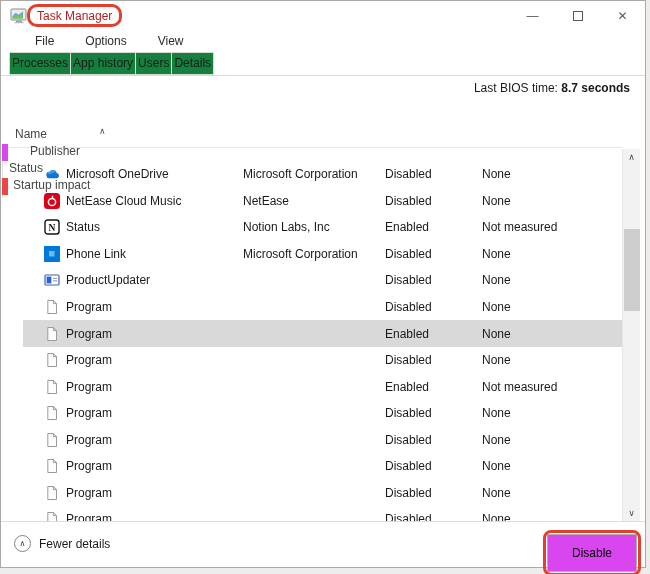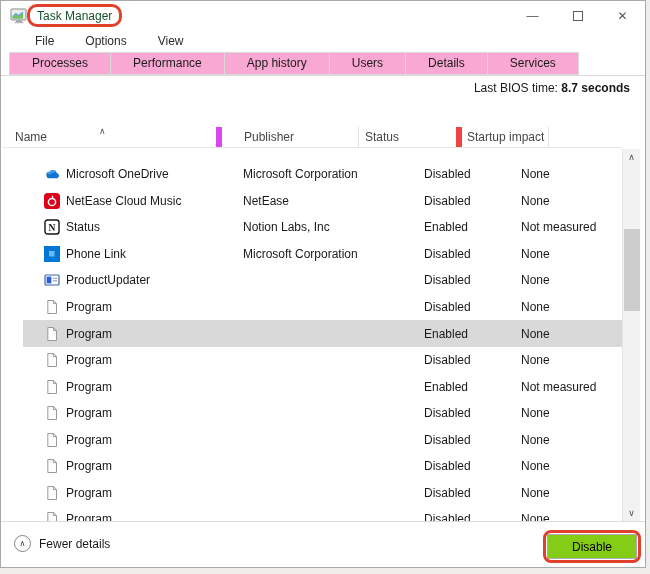--- a/index.html
+++ b/index.html
@@ -12,81 +12,81 @@
     font-size:12px;
     color:#1a1a1a;
   }
   .window {
     position:absolute; left:0; top:0; width:646px; height:568px;
     background:#fff; border:1px solid #a8a8a8;
   }
   
   .titlebar { position:absolute; left:0; top:0; width:100%; height:30px; display:flex; align-items:center; }
   .app-icon { margin-left:9px; width:18px; height:18px; flex:none; }
-  .win-title { margin-left:7px; color:#14532d; position:relative; padding:1px 2px; }
+  .win-title { margin-left:7px; color:#b91c1c; position:relative; padding:1px 2px; }
   .win-title.annotated::after {
     content:""; position:absolute; top:-4px; bottom:-3px; left:-8px; right:-8px;
     border:3px solid var(--ann); border-radius:10px; pointer-events:none;
   }
   .win-controls { position:absolute; right:0; top:0; height:30px; display:flex; }
   .win-btn { width:45px; height:30px; display:flex; align-items:center; justify-content:center; color:#5a5a5a; font-size:12px; cursor:default; }
   .max-glyph { display:inline-block; width:10px; height:10px; border:1px solid #5a5a5a; }
   
   .menubar { position:absolute; left:0; top:30px; width:100%; height:19px; display:flex; align-items:center; padding-left:14px; gap:11px; }
   .menu-item { color:#2b2b2b;margin-left:20px; }
   
   .tabbar { position:absolute; left:0; top:49px; width:100%; height:26px; display:flex; align-items:flex-end; padding-left:8px; border-bottom:1px solid #d9d9d9; }
   .tab {
-    border:1px solid #d9d9d9; border-left-width:0; background:#f9a8d4;
-    padding:3px 22px 4px; color:#1a1a1a; white-space:nowrap;
+    border:1px solid #d9d9d9; border-left-width:0; background:#15803d;
+    padding:3px 2px 4px; color:#1a1a1a; white-space:nowrap;
   }
   .tab:first-child { border-left-width:1px; }
   .tab.selected {
     font-weight:bold; position:relative; z-index:2; background:#fff;
     padding:5px 9px 5px; margin-bottom:-1px; border-bottom:1px solid #fff;
   }
   .tab.annotated { position:relative; }
   .tab.annotated::after {
     content:""; position:absolute; top:-2px; bottom:-1px; left:-5px; right:-5px;
     border:3px solid var(--ann); border-radius:12px; pointer-events:none; z-index:3;
   }
   
   .bios { position:absolute; top:80px; right:15px; }
   .bios .v { font-weight:bold; }
   
-  .hdr { position:absolute; left:1px; top:126px; width:620px; height:21px; display:flex; align-items:flex-start; border-bottom:1px solid #e6e6e6; color:#464646; }
+  .hdr { position:absolute; left:1px; top:126px; width:620px; height:21px; display:flex; align-items:flex-start; border-bottom:1px solid #e6e6e6; color:#464646;flex-direction:column; }
   .hdr > div { padding-bottom:3px; height:100%; display:flex; align-items:flex-end; }
   .h1 { width:214px; padding-left:13px; position:relative; }
   .h2 { width:142px; padding-left:22px; border-left:6px solid #d946ef; }
   .h3 { width:98px;  padding-left:6px; border-left:1px solid #e2e2e2; }
   .h4 { width:92px;  padding-left:5px; border-left:6px solid #ef4444; }
   .h5 { flex:1; border-left:1px solid #e2e2e2; }
   .sort-glyph { position:absolute; left:97px; top:-1px; font-size:9px; color:#555; }
   
   .list { position:absolute; left:1px; top:160px; width:620px; height:372px; overflow:hidden;padding-left:21px; }
   .row { display:flex; align-items:center; height:26.55px; width:100%; }
   .row.selected { background:var(--selrow); }
   .row-icon { margin-left:21px; width:16px; height:16px; flex:none; }
   .row-icon svg { display:block; width:16px; height:16px; }
   .c-name   { margin-left:6px; width:171px; white-space:nowrap; overflow:hidden; }
   .c-pub    { width:142px; padding-left:6px; white-space:nowrap; overflow:hidden; }
-  .c-status { width:98px;  padding-left:6px;margin-left:39px; }
+  .c-status { width:98px;  padding-left:6px; }
   .c-impact { flex:1; padding-left:5px; }
   
   .scrollbar { position:absolute; left:621px; top:148px; width:18px; height:372px; background:#f2f2f2; border-left:1px solid #e6e6e6; }
   .sb-arrow { position:absolute; left:0; width:100%; height:16px; display:flex; align-items:center; justify-content:center; font-size:9px; color:#505050; }
   .sb-up { top:0; }  .sb-down { bottom:0; }
   .sb-thumb { position:absolute; left:1px; top:80px; width:16px; height:82px; background:#cdcdcd; }
   
   .footer { position:absolute; left:0; top:520px; width:644px; height:46px; border-top:1px solid #dcdcdc; background:#fff; }
   .fewer { position:absolute; left:13px; top:13px; display:flex; align-items:center; gap:8px; }
   .fewer-circle { width:17px; height:17px; border:1px solid #838383; border-radius:50%; display:flex; align-items:center; justify-content:center; font-size:8px; color:#3b3b3b; }
   .disable-btn {
-    position:absolute; left:546px; top:12px; width:90px; height:25px;
-    background:#84cc16; border:1px solid #adadad; display:flex; align-items:center; justify-content:center;
+    position:absolute; left:546px; top:12px; width:90px; height:38px;
+    background:#d946ef; border:1px solid #adadad; display:flex; align-items:center; justify-content:center;
     color:#000;
   }
   .disable-btn.annotated::after {
     content:""; position:absolute; top:-5px; bottom:-5px; left:-5px; right:-5px;
     border:3px solid var(--ann); border-radius:8px; pointer-events:none;
   }
 </style>
 </head>
 <body>
 
@@ -117,25 +117,23 @@
   </div>
 
   <div class="menubar">
       <span class="menu-item">File</span>
       <span class="menu-item">Options</span>
       <span class="menu-item">View</span>
     </div>
 
   <div class="tabbar">
       <div class="tab">Processes</div>
-      <div class="tab">Performance</div>
       <div class="tab">App history</div>
       <div class="tab">Users</div>
       <div class="tab">Details</div>
-      <div class="tab">Services</div>
     </div>
 
   <div class="bios">
     <span>Last BIOS time:</span>
     <span class="v">8.7 seconds</span>
   </div>
 
   <div class="hdr">
     <div class="h1">
       <span>Name</span>

